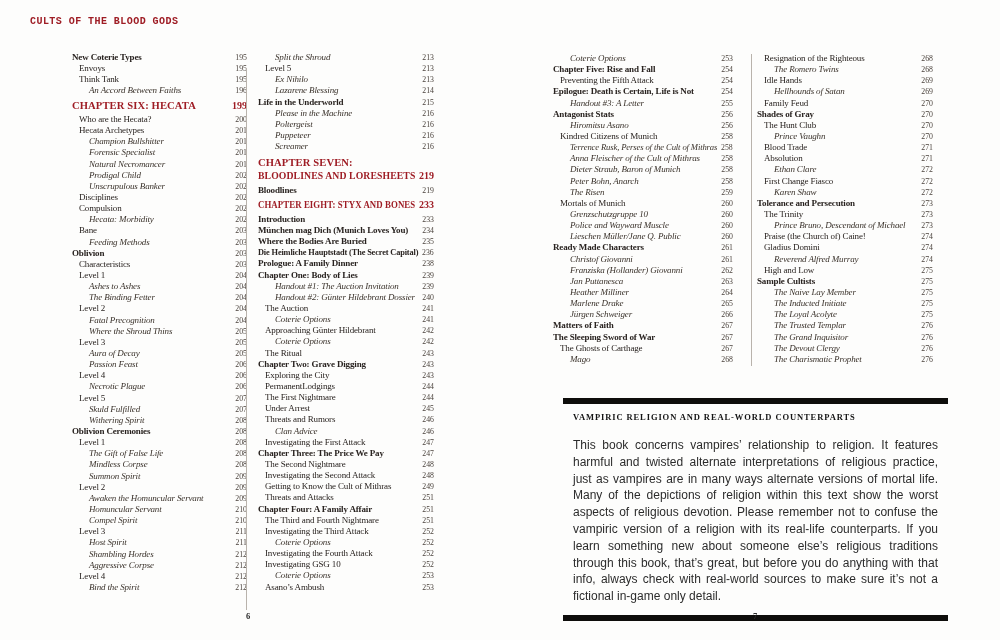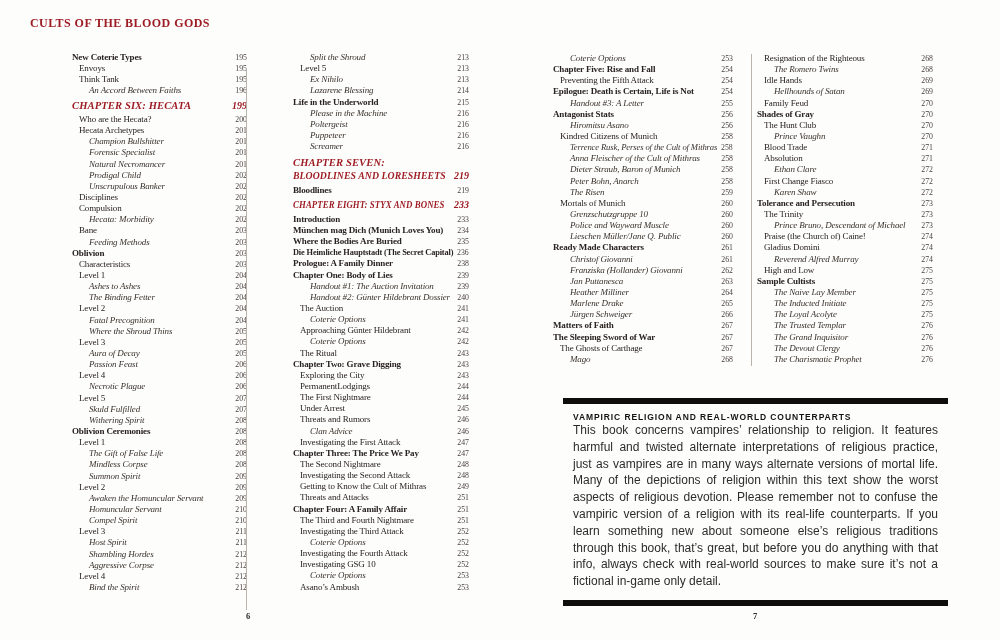--- a/index.html
+++ b/index.html
@@ -4,56 +4,57 @@
 <title>Cults of the Blood Gods — Table of Contents</title>
 <style>
   html,body { margin:0; padding:0; background:#e8e8e8; }
   .spread {
     position:relative; width:1000px; height:640px; margin:0 auto;
     background:var(--bg,#fdfdfc); overflow:hidden;
     font-family:"Liberation Serif", serif; color:var(--text,#292320);
   }
   .book-header {
     position:absolute; left:30px; top:16px;
-    font-size:12px; font-weight:bold; letter-spacing:0.45px;
+    font-size:10px; font-weight:bold; letter-spacing:0.45px;
     color:var(--red,#9e1c24);
+    font-family:Liberation Mono, monospace;
   }
   .toc-col { position:absolute; top:52px; }
   .col1 { left:72px;  width:175px; }
-  .col2 { left:258px; width:176px;margin-left:35px; }
+  .col2 { left:258px; width:176px; }
   .col3 { left:553px; width:180px; top:53px; }
   .col4 { left:757px; width:176px; top:53px; }
 
   .row { display:flex; align-items:baseline; height:11.15px; font-size:9px; line-height:11.15px; }
   .row .title { flex:1; min-width:0; white-space:nowrap; overflow:visible; letter-spacing:-0.15px; }
   .row .num { font-size:7.8px; color:var(--muted,#4a423c); margin-left:4px; flex:none; }
 
   .s-bold .title { font-weight:bold; }
   .s-italic .title { font-style:italic; color:#3a322b; }
-  .s-chapter { height:auto; line-height:12.5px; margin:3px 0 2px;font-style:italic; }
+  .s-chapter { height:auto; line-height:12.5px; margin:3px 0 2px; }
   .s-chapter .title { font-weight:bold; color:var(--red,#9e1c24); font-size:10.6px; letter-spacing:0.1px; }
   .s-chapter .num { font-weight:bold; color:var(--red,#9e1c24); font-size:10px; }
   .tight-bottom { margin:5px 0 0 0; }
   .tight-top { margin:0 0 3px 0;justify-content:space-between; }
 
   .l-1 { padding-left:7px; }
   .l-2 { padding-left:17px; }
 
   .vdiv { position:absolute; width:1px; background:var(--divider,#b9b3ac); }
   .vdiv1 { left:246px; top:68px;  height:542px; }
   .vdiv2 { left:751px; top:54px;  height:312px; }
 
   .callout {
     position:absolute; left:563px; top:398px; width:385px; box-sizing:border-box;
     border-top:6px solid var(--bar,#0e0d0b); border-bottom:6px solid var(--bar,#0e0d0b);
     background:var(--bg,#fdfdfc); padding:8px 10px 10px;
     font-family:"Liberation Sans", sans-serif;
   }
   .callout-heading {
-    font-size:8.5px; font-weight:bold; letter-spacing:0.9px; color:#141414; margin-bottom:0;
+    font-size:8.5px; font-weight:bold; letter-spacing:0.9px; color:#141414; margin-bottom:15px;font-family:Liberation Serif, serif;
   }
   .callout-body {
     font-size:12px; line-height:1.4; text-align:justify; color:#2c2c2c;
   }
 
   .pagenum { position:absolute; top:611px; font-size:8.5px; font-weight:bold; color:#2b2b2b; }
   .pn6 { left:246px; }
   .pn7 { left:753px; }
 </style>
 </head>

